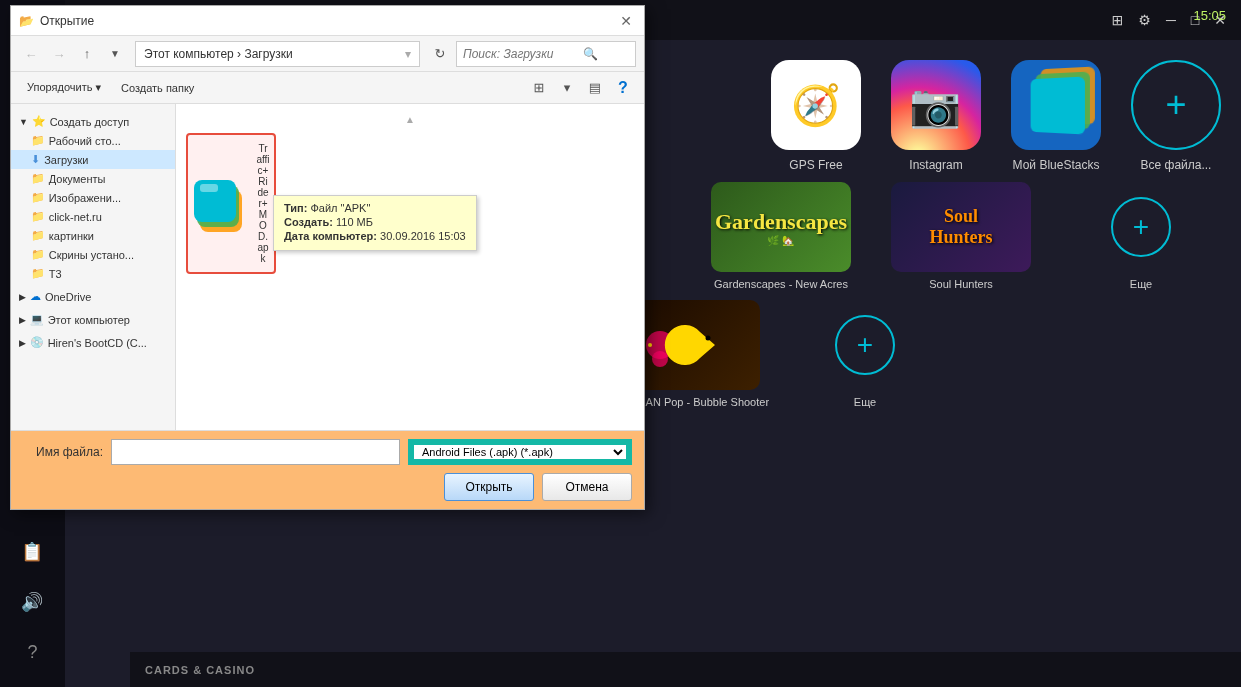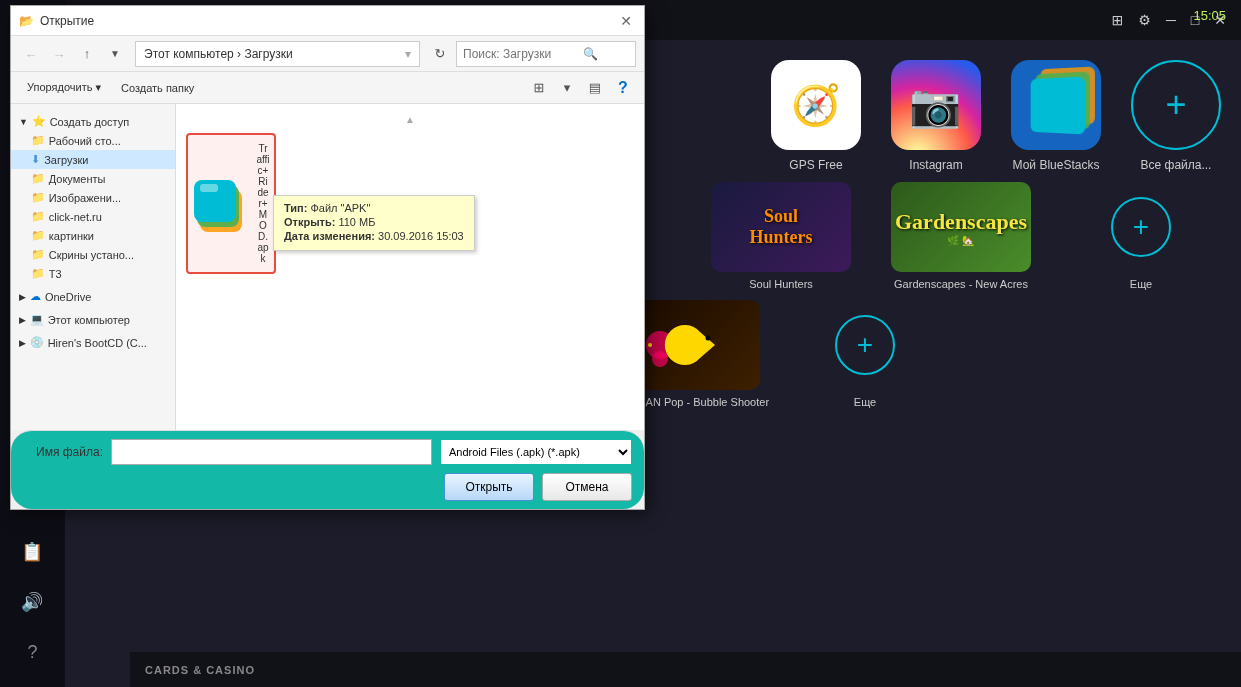--- a/index.html
+++ b/index.html
@@ -174,32 +174,32 @@
       position: absolute; top: 60px; left: 85px; z-index: 100;
       background: #ffffcc; border: 1px solid #ccc;
       padding: 6px 10px; font-size: 11px; color: #333;
       white-space: nowrap; box-shadow: 2px 2px 4px rgba(0,0,0,0.2);
       pointer-events: none;
     }
     .file-tooltip div { margin-bottom: 2px; }
 
     
     .dialog-bottom {
-      background: #14b8a6; padding: 8px 12px; border-top: 1px solid #ddd; border-radius: 21px;
+      background: #fdba74; padding: 8px 12px; border-top: 1px solid #ddd;
     }
     .filename-row {
       display: flex; align-items: center; margin-bottom: 8px;
     }
     .filename-label { font-size: 12px; color: #333; width: 80px; text-align: right; margin-right: 8px; }
     .filename-input {
       flex: 1; height: 26px; border: 1px solid #aaa; font-size: 12px; padding: 0 6px;
       background: #fff;
     }
     .filetype-select {
-      width: 192px; height: 26px; border: 1px solid #14b8a6; font-size: 11px;
+      width: 224px; height: 26px; border: 6px solid #14b8a6; font-size: 11px;
       background: #fff; margin-left: 8px; padding: 0 4px;
     }
     .btn-row {
       display: flex; justify-content: flex-end; gap: 8px;
     }
     .dlg-btn {
       width: 90px; height: 28px; font-size: 12px; cursor: pointer;
       border: 1px solid #aaa; background: linear-gradient(#fff, #e8e8e8);
       display: flex; align-items: center; justify-content: center;
       border-radius: 3px;
@@ -279,37 +279,37 @@
 
     <div class="app-item">
       <div class="add-btn">+</div>
       <span class="app-label">Все файла...</span>
     </div>
   </div>
 
   <div style="display:flex; padding:0 20px 10px 20px; gap:20px; align-items:flex-start; justify-content:flex-end;">
 
     <div class="game-item">
+      <div class="game-gardenscapes">
+        <div style="text-align:center;">
+          <div style="font-size:22px; font-family:serif; color:#f5e642; text-shadow:1px 1px 3px #000;">Gardenscapes</div>
+          <div style="font-size:10px; color:#ccc;">🌿 🏡</div>
+        </div>
+      </div>
+      <span class="game-label">Gardenscapes - New Acres</span>
+    </div>
+
+    <div class="game-item">
       <div class="game-soul">
         <div style="text-align:center;">
           <div style="font-size:18px; font-family:serif; color:#ff8c00; text-shadow:1px 1px 3px #000;">Soul</div>
           <div style="font-size:18px; font-family:serif; color:#ff8c00; text-shadow:1px 1px 3px #000;">Hunters</div>
         </div>
       </div>
       <span class="game-label">Soul Hunters</span>
-    </div>
-
-    <div class="game-item">
-      <div class="game-gardenscapes">
-        <div style="text-align:center;">
-          <div style="font-size:22px; font-family:serif; color:#f5e642; text-shadow:1px 1px 3px #000;">Gardenscapes</div>
-          <div style="font-size:10px; color:#ccc;">🌿 🏡</div>
-        </div>
-      </div>
-      <span class="game-label">Gardenscapes - New Acres</span>
     </div>
 
     <div class="game-item">
       <div style="width:140px;height:90px;display:flex;align-items:center;justify-content:center;">
         <div style="width:60px;height:60px;border-radius:50%;border:2px solid #00bcd4;display:flex;align-items:center;justify-content:center;color:#00bcd4;font-size:28px;">+</div>
       </div>
       <span class="game-label">Еще</span>
     </div>
   </div>
 
@@ -391,21 +391,21 @@
       <div class="nav-btn disabled">←</div>
       <div class="nav-btn disabled">→</div>
       <div class="nav-btn">↑</div>
       <div class="nav-btn" style="font-size:10px;">▼</div>
       <div class="breadcrumb-bar">
         <span>Этот компьютер › Загрузки</span>
         <span style="margin-left:auto; color:#aaa;">▾</span>
       </div>
       <div class="nav-btn">↻</div>
       <div class="search-bar">
-        <input type="text" style="width: 120px;" placeholder="Поиск: Загрузки">
+        <input type="text" style="width: 120px; font-style: italic;" placeholder="Поиск: Загрузки">
         <span style="color:#888;">🔍</span>
       </div>
     </div>
 
     <div class="dialog-actions">
       <div class="action-btn">
         <span>Упорядочить ▾</span>
       </div>
       <div class="action-btn">
         <span>Создать папку</span>
@@ -504,24 +504,24 @@
                 <rect x="8" y="14" width="18" height="8" rx="3" fill="rgba(255,255,255,0.4)"></rect>
               </svg>
             </div>
             <span class="file-name">Traffic+Rider+MOD.apk</span>
 
             <div class="file-tooltip">
               <div>
                 <strong>Тип:</strong> <span>Файл "APK"</span>
               </div>
               <div>
-                <strong>Открыть:</strong> <span>110 МБ</span>
+                <strong>Создать:</strong> <span>110 МБ</span>
               </div>
               <div>
-                <strong>Дата изменения:</strong> <span>30.09.2016 15:03</span>
+                <strong>Дата компьютер:</strong> <span>30.09.2016 15:03</span>
               </div>
             </div>
           </div>
         </div>
       </div>
     </div>
 
     <div class="dialog-bottom">
       <div class="filename-row">
         <span class="filename-label">Имя файла:</span>

